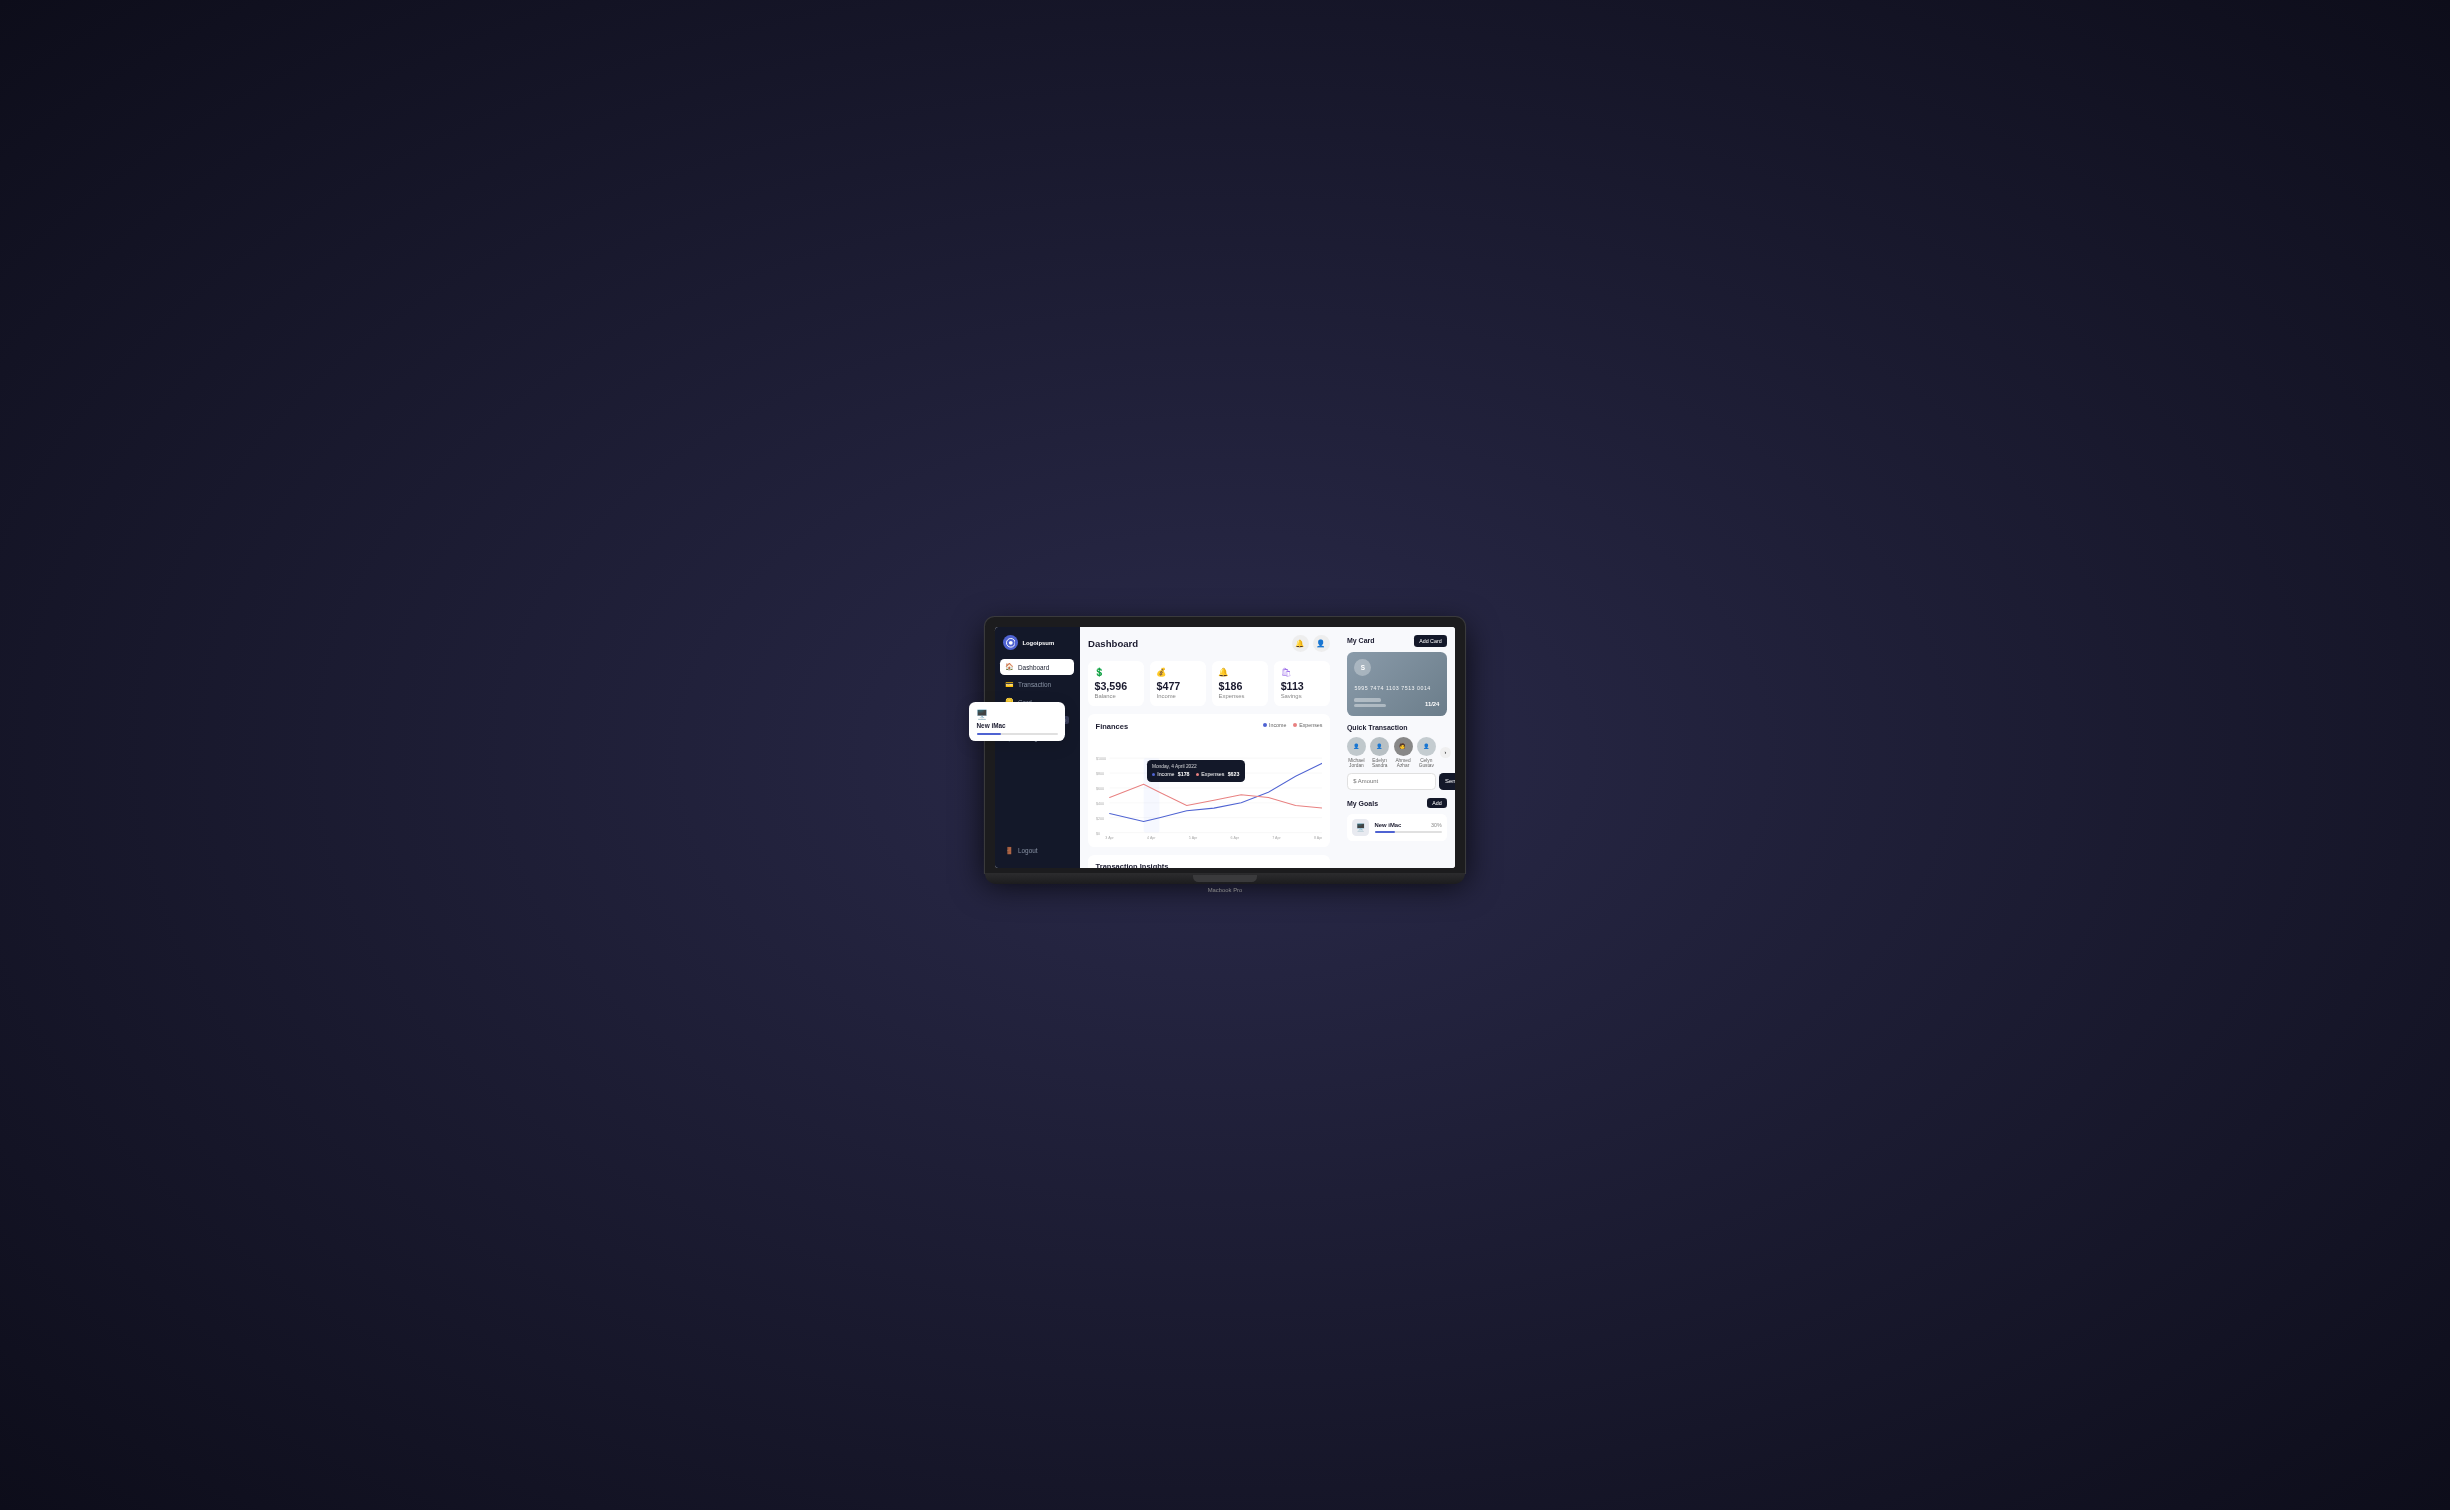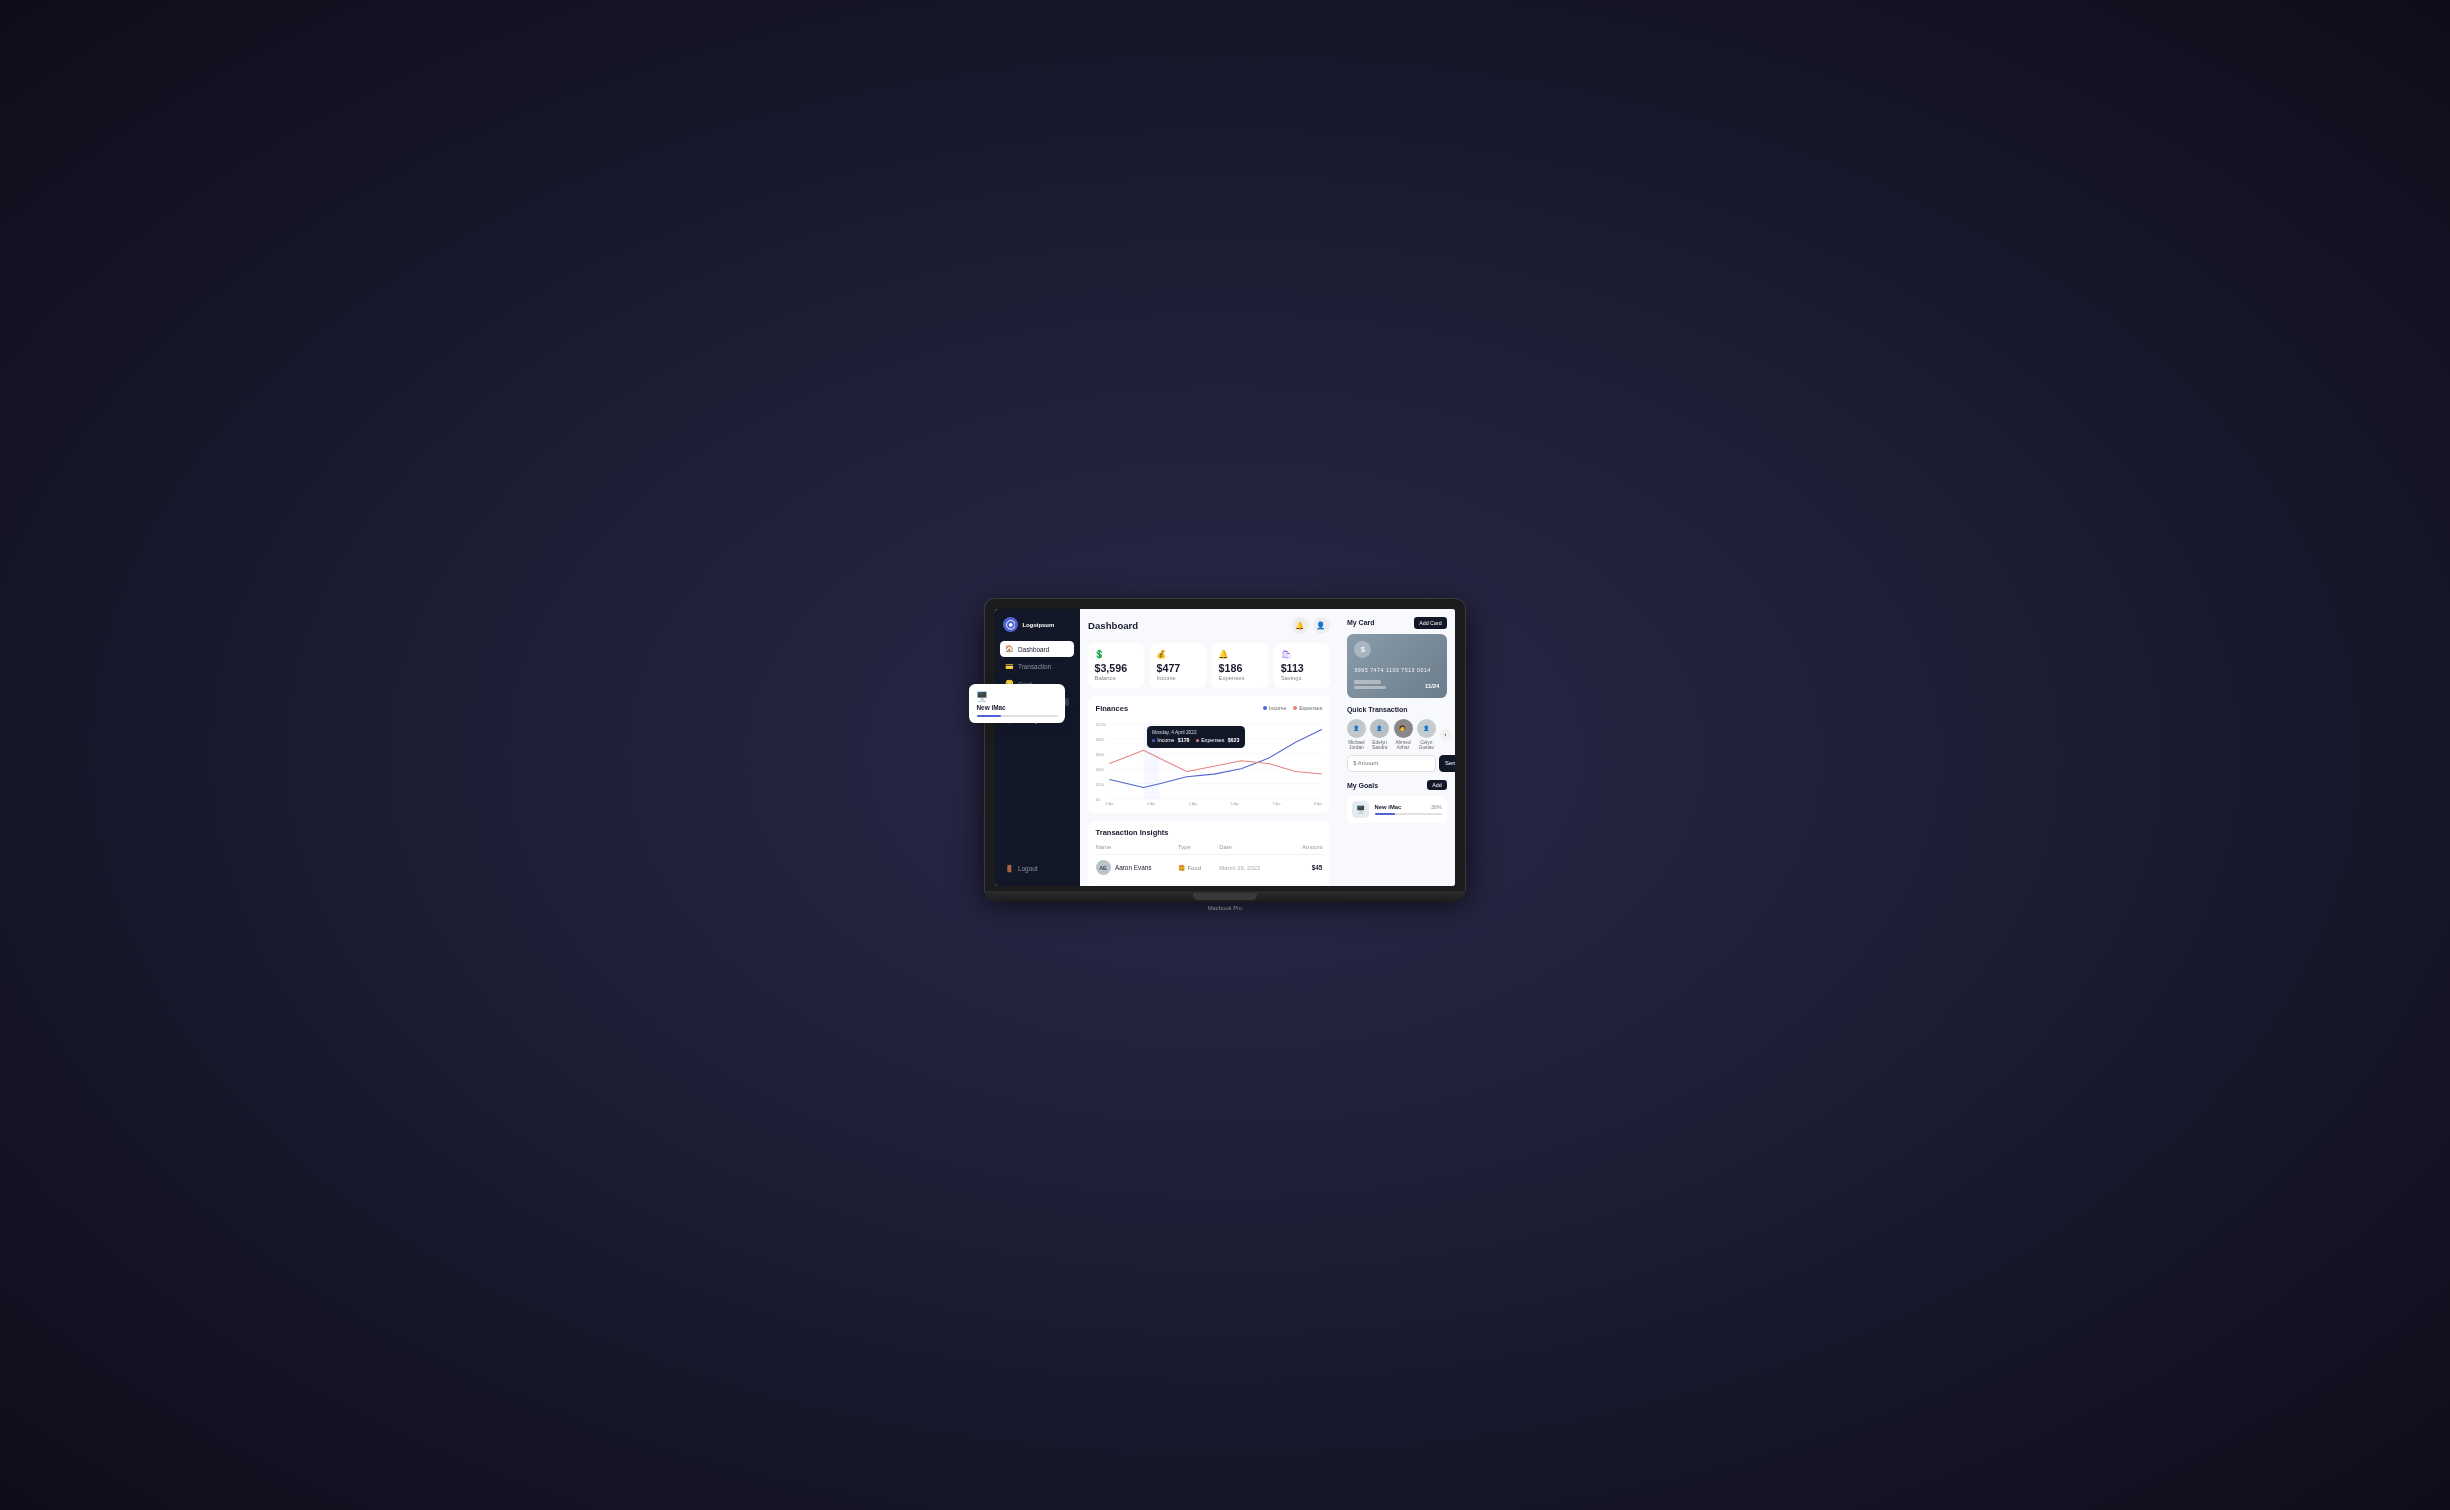--- a/index.html
+++ b/index.html
@@ -24,21 +24,21 @@
       border-radius: 9.6px 9.6px 0 0;
       padding: 9.6px 9.6px 5.3px;
       box-shadow: 0 0 0 1.1px #3a3a3c, 0 10.7px 32px rgba(0,0,0,0.8);
     }
 
     .screen {
       background: #fff;
       border-radius: 3.2px;
       overflow: hidden;
       display: flex;
-      height: 277px;
+      height: 241px;
     }
 
     .laptop-base {
       background: linear-gradient(to bottom, #2c2c2e, #1c1c1e);
       height: 10.7px;
       border-radius: 0 0 10.7px 10.7px;
       display: flex;
       justify-content: center;
       align-items: center;
     }
@@ -212,22 +212,22 @@
     .chart-section {
       background: #fff;
       border-radius: 6.4px;
       padding: 7.5px;
       margin-bottom: 7.5px;
     }
 
     .chart-header {
       display: flex;
       justify-content: space-between;
-      align-items: center;
-      margin-bottom: 8px;
+      align-items: flex-start;
+      margin-bottom: 24px;
     }
 
     .chart-title {
       font-size: 7.5px;
       font-weight: 600;
       color: #1a1a2e;
     }
 
     .chart-legend {
       display: flex;

